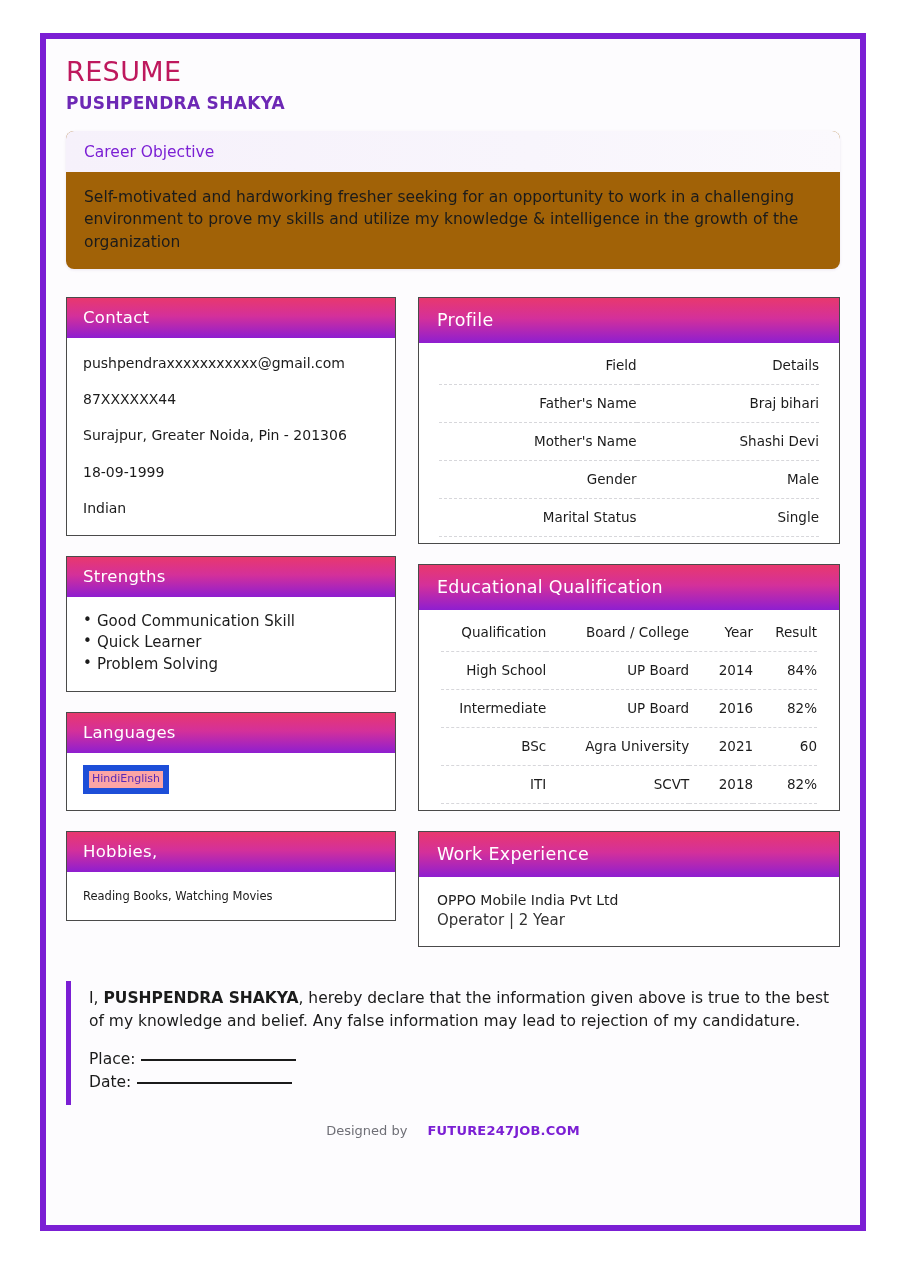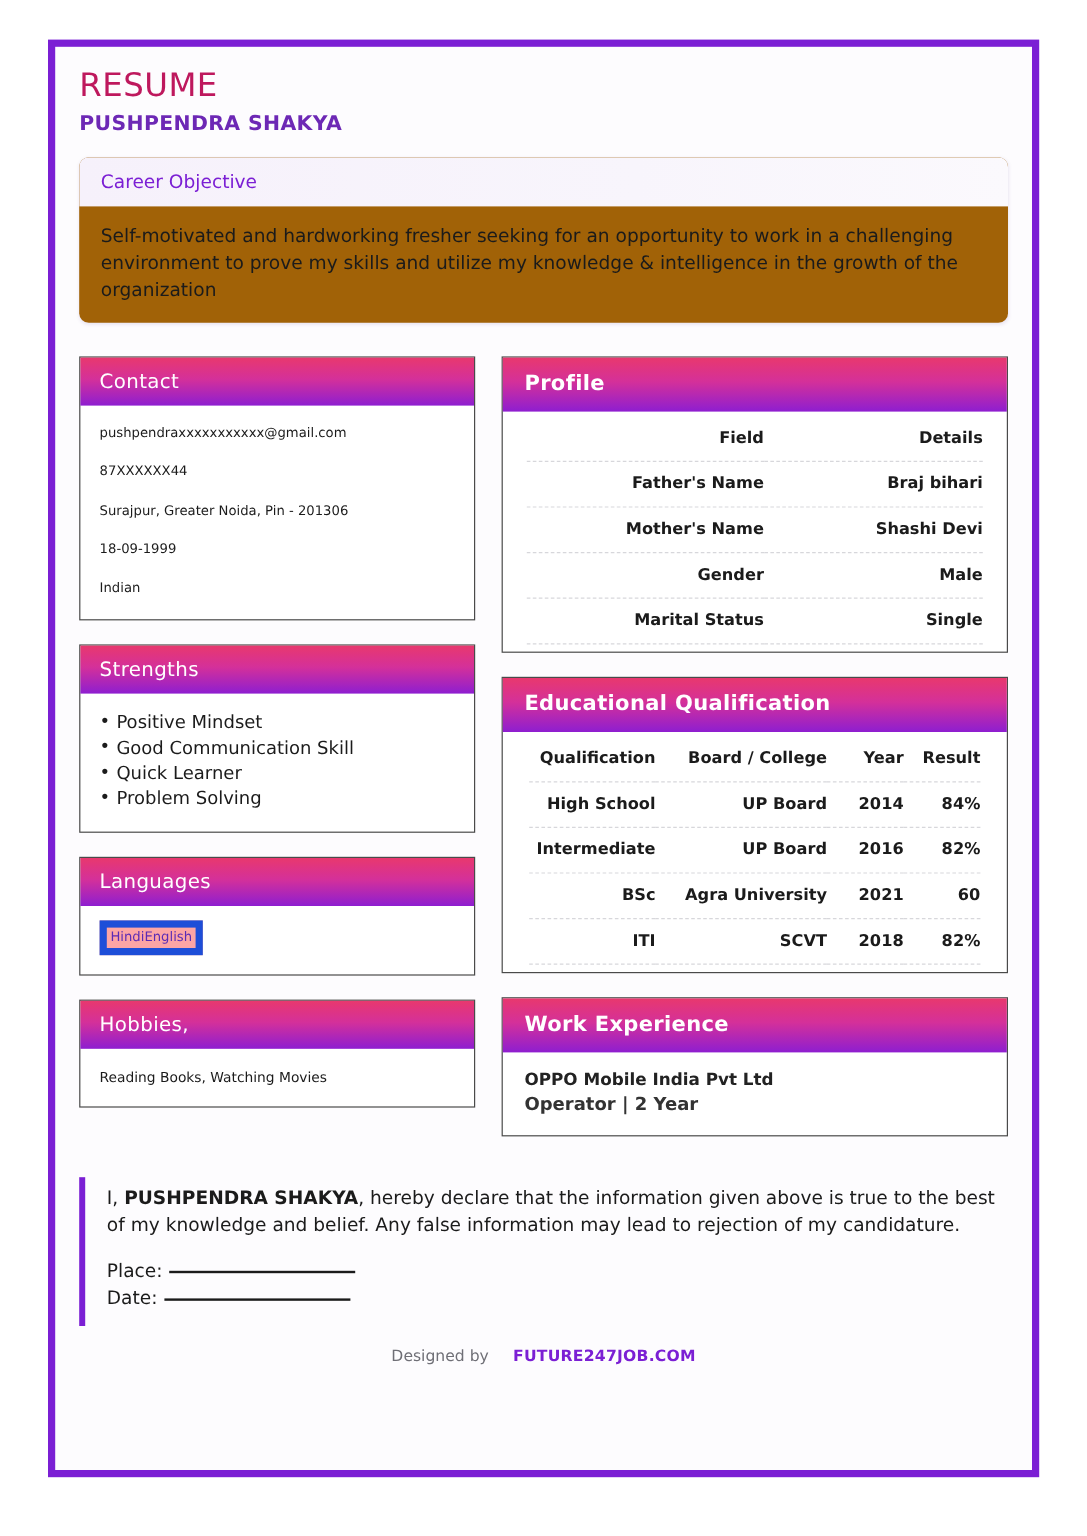--- a/index.html
+++ b/index.html
@@ -67,42 +67,42 @@
     line-height: 1.45;
   }
 
   
   .cols {
     display: flex;
     gap: 22px;
     align-items: flex-start;
   }
   .col-left  { width: 330px; flex: none; }
-  .col-right { flex: 1; font-weight: bold; }
+  .col-right { flex: 1; }
 
   
   .card {
     border: 1px solid #4a4a4a;
     background: #ffffff;
     margin-bottom: 20px;
   }
   .card-head {
     background: linear-gradient(180deg, #e8386e 0%, #d4309a 45%, #8e1ed0 100%);
     color: #ffffff;
     padding: 10px 16px 11px 16px;
     font-size: 16.5px;
     letter-spacing: 0.3px;
   }
   .card-head.lg { font-size: 17.5px; padding: 12px 18px 13px 18px; }
   .card-body { padding: 14px 16px 16px 16px; }
 
   
   .contact-body { padding: 16px 16px 14px 16px; }
   .contact-line {
-    font-size: 11px;
+    font-size: 14px;
     color: #1b1b1b;
     margin-bottom: 18px;
     line-height: 1.3;
   }
   .contact-line:last-child { margin-bottom: 4px; }
 
   
   .strength-list {
     margin: 0;
     padding: 0;
@@ -233,21 +233,20 @@
             <div class="contact-line">Surajpur, Greater Noida, Pin - 201306</div>
             <div class="contact-line">18-09-1999</div>
             <div class="contact-line">Indian</div>
           </div>
         </div>
 
         <div class="card">
           <div class="card-head">Strengths</div>
           <div class="card-body">
             <ul class="strength-list">
-              <li>Positive Mindset</li>
               <li>Good Communication Skill</li>
               <li>Quick Learner</li>
               <li>Problem Solving</li>
             </ul>
           </div>
         </div>
 
         <div class="card">
           <div class="card-head">Languages</div>
           <div class="lang-body">

